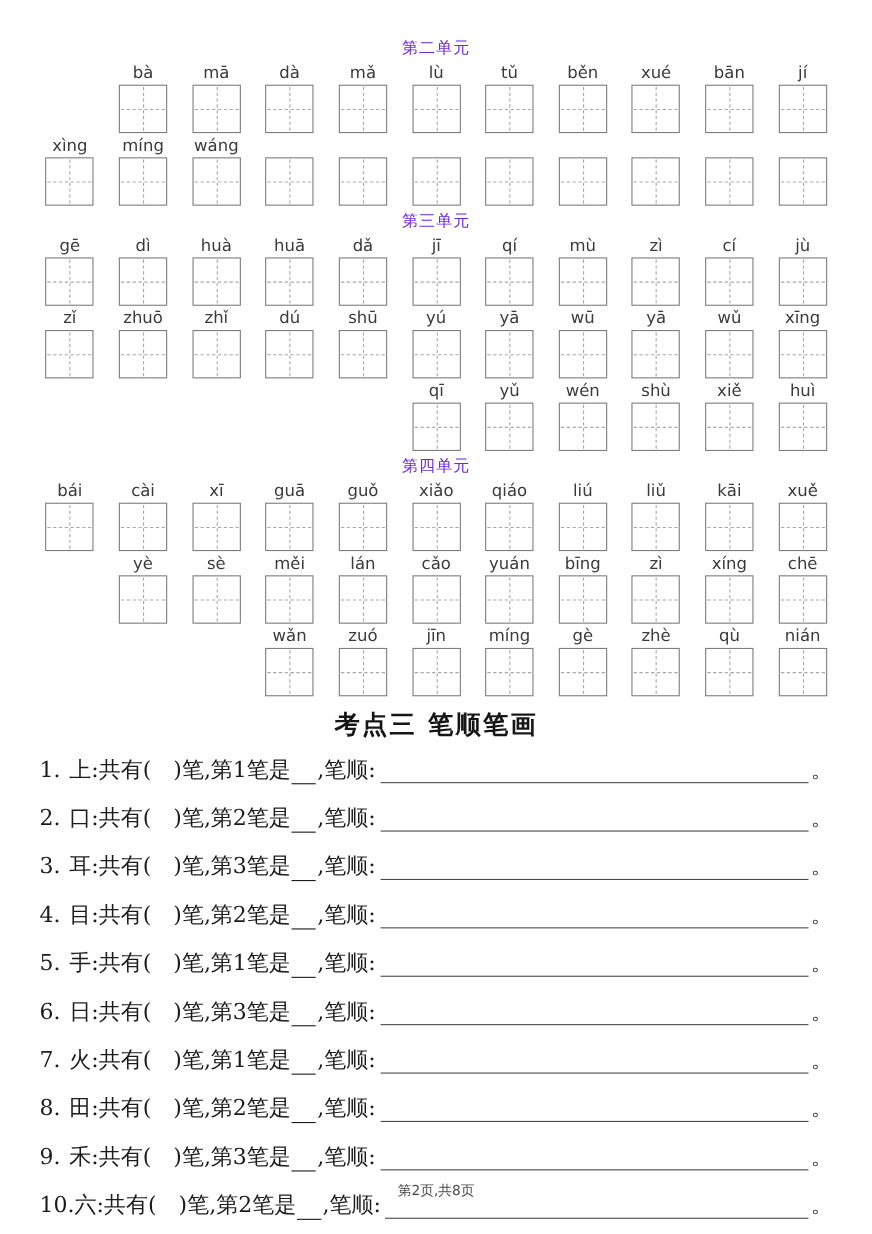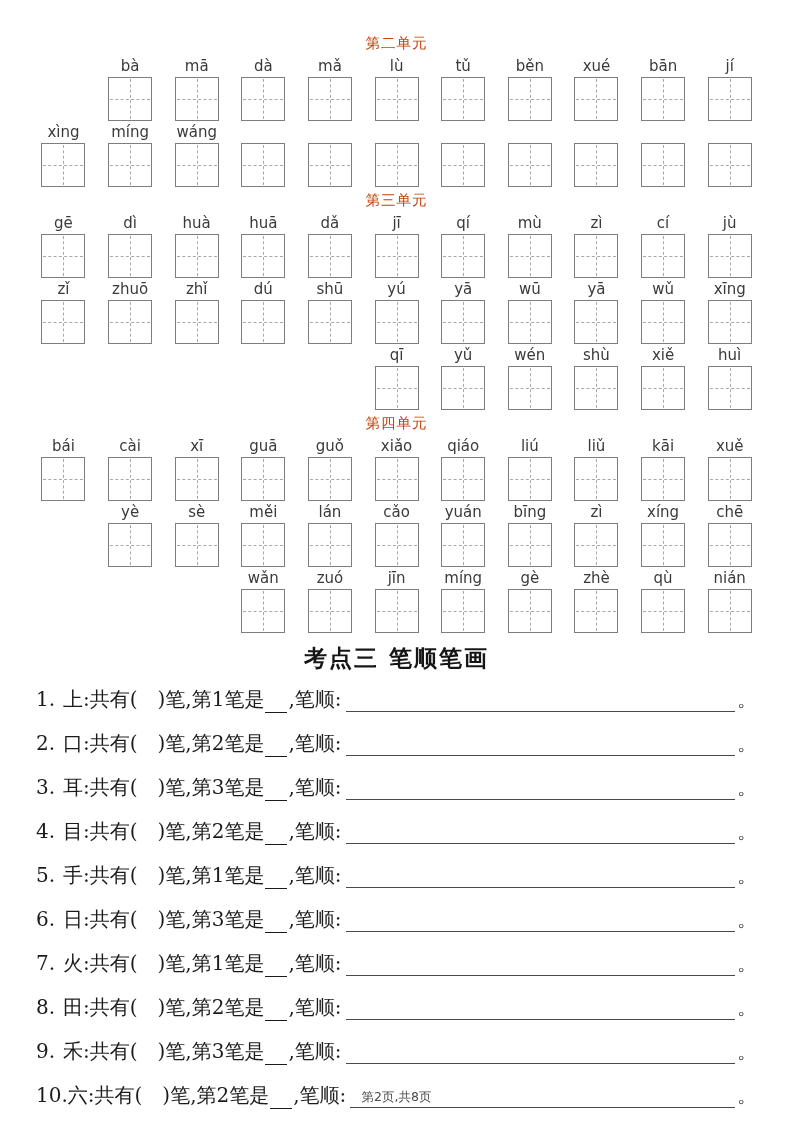--- a/index.html
+++ b/index.html
@@ -20,21 +20,21 @@
     width: 793px;
     height: 1122px;
     padding: 30px 30px 0 30px;
     box-sizing: border-box;
   }
   
   .unit-title {
     text-align: center;
     font-size: 14.5px;
     font-weight: 400;
-    color: #c2410c;
+    color: #6d28d9;
     margin: 4px 0 3px 0;
     letter-spacing: 1px;
   }
   .grid-row {
     display: flex;
     justify-content: flex-end;
     margin-bottom: 1px;
   }
   .cell {
     flex: 0 0 9.0909%;
@@ -108,21 +108,21 @@
     border-bottom: 1px solid #4a4a4a;
     align-self: flex-end;
     height: 4px;
     margin: 0 2px 1px 4px;
   }
   .q-period { flex: 0 0 auto; }
   
   .footer {
     position: absolute;
     left: 0;
-    bottom: 16px;
+    bottom: 31px;
     width: 100%;
     text-align: center;
     font-size: 12.5px;
     color: #4a4a4a;
   }
 </style>
 </head>
 <body>
 
 <div class="page">

